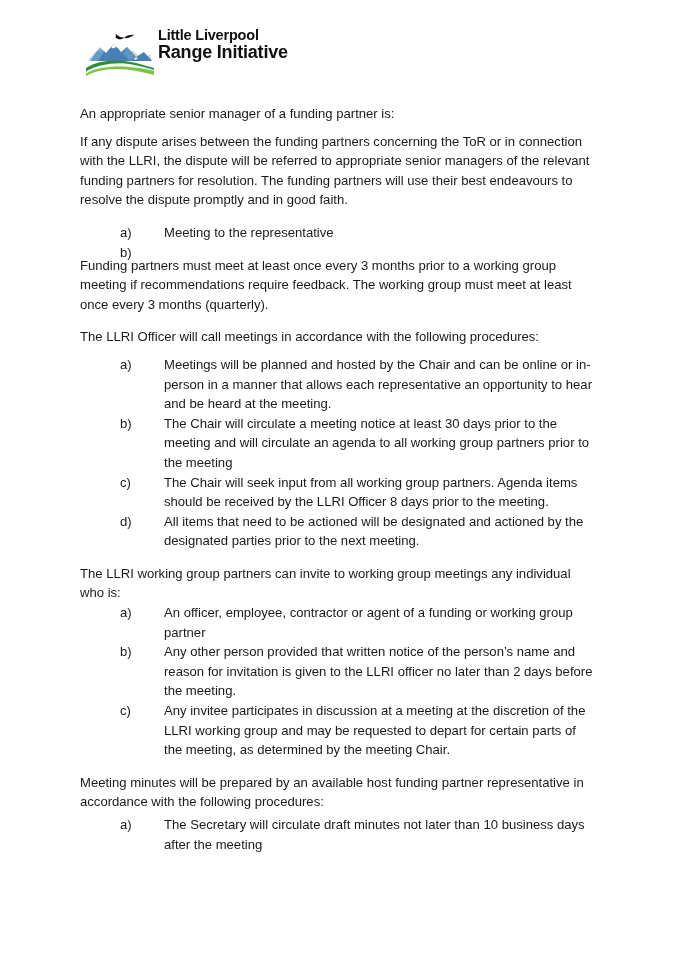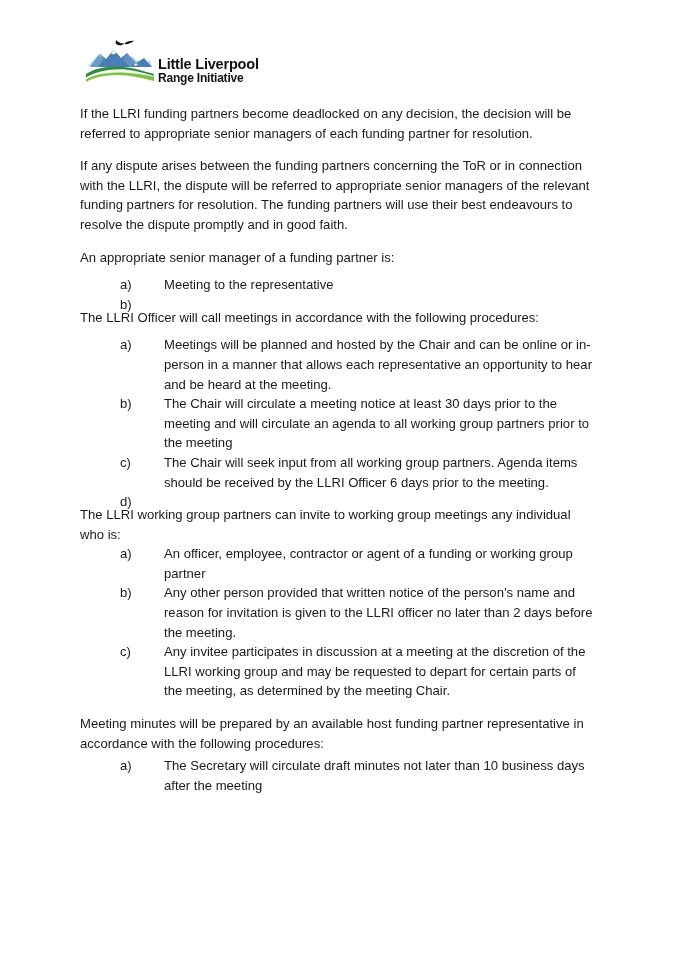--- a/index.html
+++ b/index.html
@@ -23,21 +23,21 @@
   }
 
   
   .logo-block {
     position: absolute;
     left: 86px;
     top: 28px;
     width: 260px;
     height: 56px;
     display: flex;
-    align-items: flex-end;
+    align-items: flex-start;
   }
   .logo-mark {
     width: 68px;
     height: 50px;
     flex: 0 0 68px;
     position: relative;
   }
   .logo-mark svg { display: block; }
   .logo-text {
     margin-left: 4px;
@@ -46,21 +46,21 @@
     font-weight: bold;
     color: #111111;
     letter-spacing: -0.2px;
   }
   .logo-text .line1 {
     font-size: 14.5px;
     display: block;
     white-space: nowrap;
   }
   .logo-text .line2 {
-    font-size: 12px;
+    font-size: 18px;
     display: block;
     white-space: nowrap;
   }
 
   
   .content {
     position: absolute;
     left: 80px;
     top: 104px;
     width: 514px;
@@ -139,55 +139,56 @@
       </svg>
     </div>
     <div class="logo-text">
       <span class="line1">Little Liverpool</span>
       <span class="line2">Range Initiative</span>
     </div>
   </div>
 
   <div class="content">
 
-    <p class="para">If the LLRI funding partners become deadlocked on any decision, the decision will be referred to appropriate senior managers of each funding partner for resolution.</p>
+
+    <p class="para" style="margin-bottom:8px;">An appropriate senior manager of a funding partner is:</p>
 
     <p class="para">If any dispute arises between the funding partners concerning the ToR or in connection with the LLRI, the dispute will be referred to appropriate senior managers of the relevant funding partners for resolution. The funding partners will use their best endeavours to resolve the dispute promptly and in good faith.</p>
 
-    <p class="para" style="margin-bottom:8px;">An appropriate senior manager of a funding partner is:</p>
-
     <ol class="alpha">
       <li>
         <span class="marker">a)</span>
         <span>Meeting to the representative</span>
       </li>
       <li>
         <span class="marker">b)</span>
       </li>
     </ol>
 
 
+    <p class="para">Funding partners must meet at least once every 3 months prior to a working group meeting if recommendations require feedback. The working group must meet at least once every 3 months (quarterly).</p>
 
     <p class="para" style="margin-bottom:8px;">The LLRI Officer will call meetings in accordance with the following procedures:</p>
 
     <ol class="alpha">
       <li>
         <span class="marker">a)</span>
         <span>Meetings will be planned and hosted by the Chair and can be online or in-person in a manner that allows each representative an opportunity to hear and be heard at the meeting.</span>
       </li>
       <li>
         <span class="marker">b)</span>
         <span>The Chair will circulate a meeting notice at least 30 days prior to the meeting and will circulate an agenda to all working group partners prior to the meeting</span>
       </li>
       <li>
         <span class="marker">c)</span>
-        <span>The Chair will seek input from all working group partners. Agenda items should be received by the LLRI Officer 6 days prior to the meeting.</span>
+        <span>The Chair will seek input from all working group partners. Agenda items should be received by the LLRI Officer 8 days prior to the meeting.</span>
       </li>
       <li>
         <span class="marker">d)</span>
+        <span>All items that need to be actioned will be designated and actioned by the designated parties prior to the next meeting.</span>
       </li>
     </ol>
 
     <p class="para" style="margin-bottom:0;">The LLRI working group partners can invite to working group meetings any individual who is:</p>
 
     <ol class="alpha">
       <li>
         <span class="marker">a)</span>
         <span>An officer, employee, contractor or agent of a funding or working group partner</span>
       </li>

